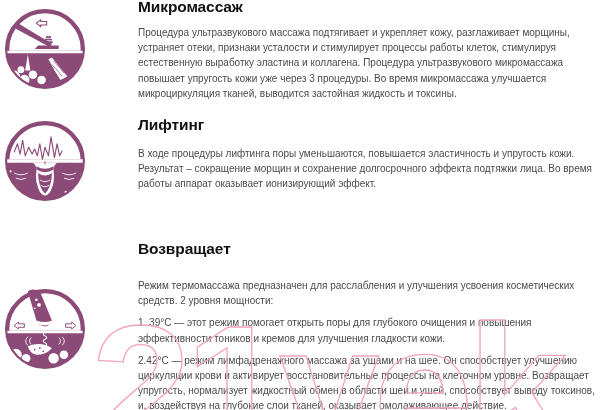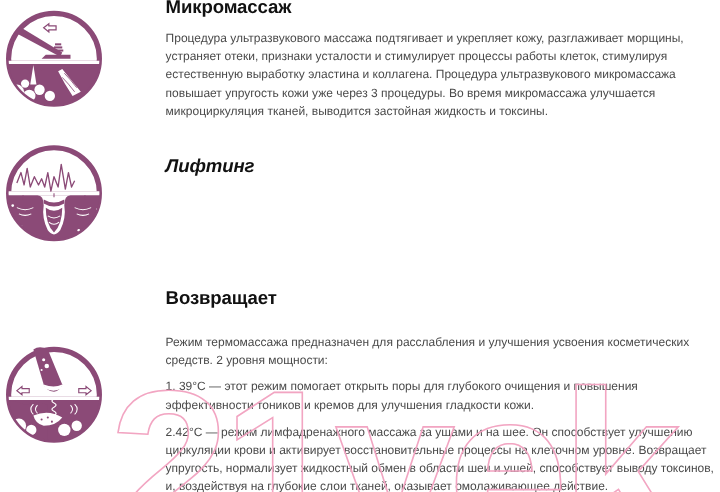--- a/index.html
+++ b/index.html
@@ -105,22 +105,23 @@
         <circle cx="74" cy="86" r="1.3" fill="#fff"></circle>
 
         <path d="M20 52 L20 56" stroke="#8B4A77" stroke-width="1"></path>
         <path d="M50 50 L50 54" stroke="#8B4A77" stroke-width="1"></path>
         <path d="M80 52 L80 56" stroke="#8B4A77" stroke-width="1"></path>
       </g>
 
       <path d="M14 40 L18 30 L21 42 L24 26 L27 44 L31 34 L35 42 L38 36 L41 44 L44 30 L47 48 L50 34 L54 44 L57 22 L61 46 L64 30 L67 44 L70 38" fill="none" stroke="#8B4A77" stroke-width="1.3" stroke-linejoin="round"></path>
     </svg>
   </div>
-  <div class="content" style="top:14px;font-style:italic;">
+  <div class="content" style="top:0;">
     <h2>Лифтинг</h2>
+    <p style="margin-top:12px;">В ходе процедуры лифтинга поры уменьшаются, повышается эластичность и упругость кожи. Результат – сокращение морщин и сохранение долгосрочного эффекта подтяжки лица. Во время работы аппарат оказывает ионизирующий эффект.</p>
   </div>
 </div>
 
 <div class="section" style="top:240px;">
   <div class="icon-wrap" style="top:46px;">
     <svg viewBox="0 0 100 100">
       <defs>
           <clipPath id="c3">
             <circle cx="50" cy="50" r="44"></circle>
           </clipPath>

